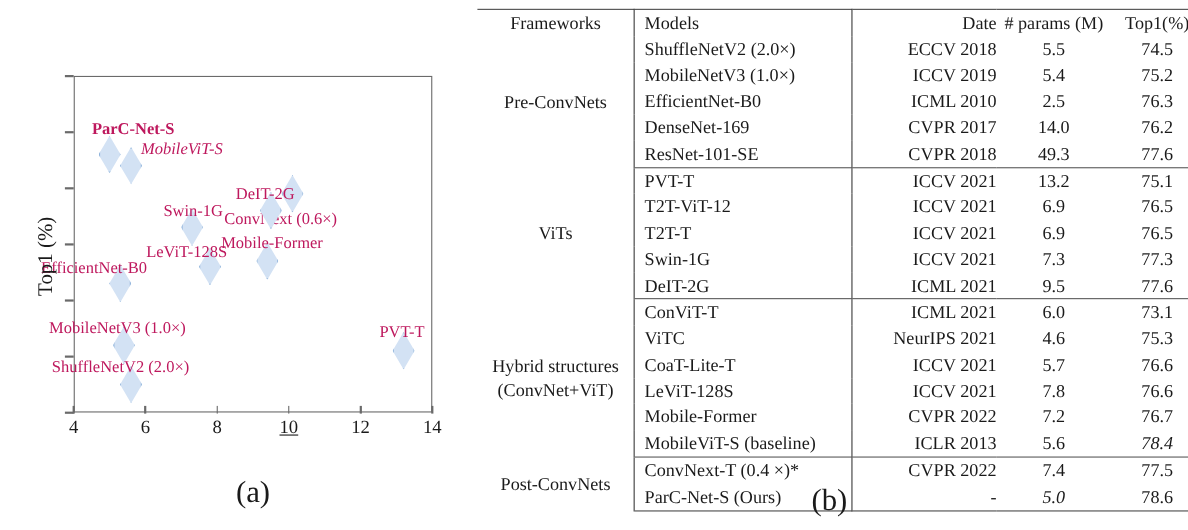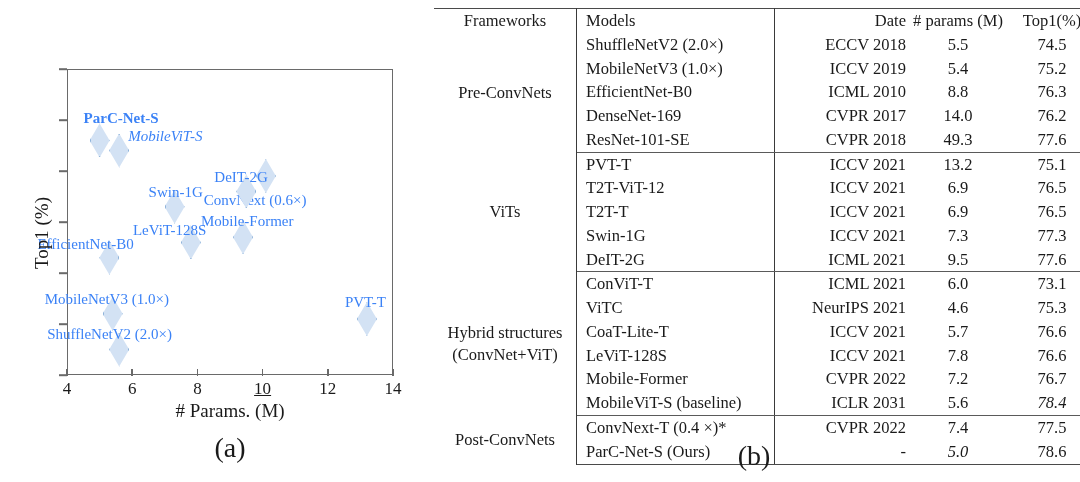--- a/index.html
+++ b/index.html
@@ -90,21 +90,21 @@
     margin-top: -17px;
     background: #d3e2f4;
     border: 1.2px solid #8fb3da;
     box-sizing: border-box;
     clip-path: polygon(50% 0%, 100% 50%, 50% 100%, 0% 50%);
   }
   .pt-label {
     position: absolute;
     font-size: 15px;
     white-space: nowrap;
-    color: #3b82f6;
+    color: #be185d;
   }
   .pt-label.bold { font-weight: bold; }
   .pt-label.italic { }
 
   
   #figure-b {
     position: absolute;
     left: 430px; top: 0;
     width: 650px; height: 352px;
   }
@@ -194,21 +194,20 @@
       <div class="marker" style="left: 109.38px; top: 257.7px; background: rgb(211, 226, 244); border-color: rgb(143, 179, 218);"></div>
       <div class="pt-label" style="left: 37.38px; top: 235.7px;">EfficientNet-B0</div>
       <div class="marker" style="left: 112.64px; top: 313.8px; background: rgb(211, 226, 244); border-color: rgb(143, 179, 218);"></div>
       <div class="pt-label" style="left: 44.64px; top: 290.8px;">MobileNetV3 (1.0×)</div>
       <div class="marker" style="left: 119.16px; top: 349.5px; background: rgb(211, 226, 244); border-color: rgb(143, 179, 218);"></div>
       <div class="pt-label" style="left: 47.16px; top: 325.5px;">ShuffleNetV2 (2.0×)</div>
       <div class="marker" style="left: 366.92px; top: 318.9px; background: rgb(211, 226, 244); border-color: rgb(143, 179, 218);"></div>
       <div class="pt-label" style="left: 344.92px; top: 293.9px;">PVT-T</div>
     </div>
   <div id="y-axis-title">Top1 (%)</div>
-  <div id="x-axis-title"># Params. (M)</div>
   <div id="caption-a">(a)</div>
 </div>
 
 <div id="figure-b">
   <table class="restable">
     <thead>
       <tr class="rule-top rule-thin">
         <th class="col-fw vsep-right">Frameworks</th>
         <th class="col-md vsep-right">Models</th>
         <th class="col-dt">Date</th>
@@ -226,21 +225,21 @@
         </tr>
         <tr>
           <td class="col-md vsep-right">MobileNetV3 (1.0×)</td>
           <td class="col-dt">ICCV 2019</td>
           <td class="col-pm">5.4</td>
           <td class="col-t1">75.2</td>
         </tr>
         <tr>
           <td class="col-md vsep-right">EfficientNet-B0</td>
           <td class="col-dt">ICML 2010</td>
-          <td class="col-pm">8.8</td>
+          <td class="col-pm">2.5</td>
           <td class="col-t1">76.3</td>
         </tr>
         <tr>
           <td class="col-md vsep-right">DenseNet-169</td>
           <td class="col-dt">CVPR 2017</td>
           <td class="col-pm">14.0</td>
           <td class="col-t1">76.2</td>
         </tr>
         <tr class="rule-thin">
           <td class="col-md vsep-right">ResNet-101-SE</td>
@@ -308,21 +307,21 @@
           <td class="col-t1">76.6</td>
         </tr>
         <tr>
           <td class="col-md vsep-right">Mobile-Former</td>
           <td class="col-dt">CVPR 2022</td>
           <td class="col-pm">7.2</td>
           <td class="col-t1">76.7</td>
         </tr>
         <tr class="rule-thin">
           <td class="col-md vsep-right">MobileViT-S (baseline)</td>
-          <td class="col-dt">ICLR 2031</td>
+          <td class="col-dt">ICLR 2013</td>
           <td class="col-pm">5.6</td>
           <td class="col-t1 italic">78.4</td>
         </tr>
         <tr>
           <td class="col-fw vsep-right" rowspan="2">Post-ConvNets</td>
           <td class="col-md vsep-right">ConvNext-T (0.4 ×)*</td>
           <td class="col-dt">CVPR 2022</td>
           <td class="col-pm">7.4</td>
           <td class="col-t1">77.5</td>
         </tr>

